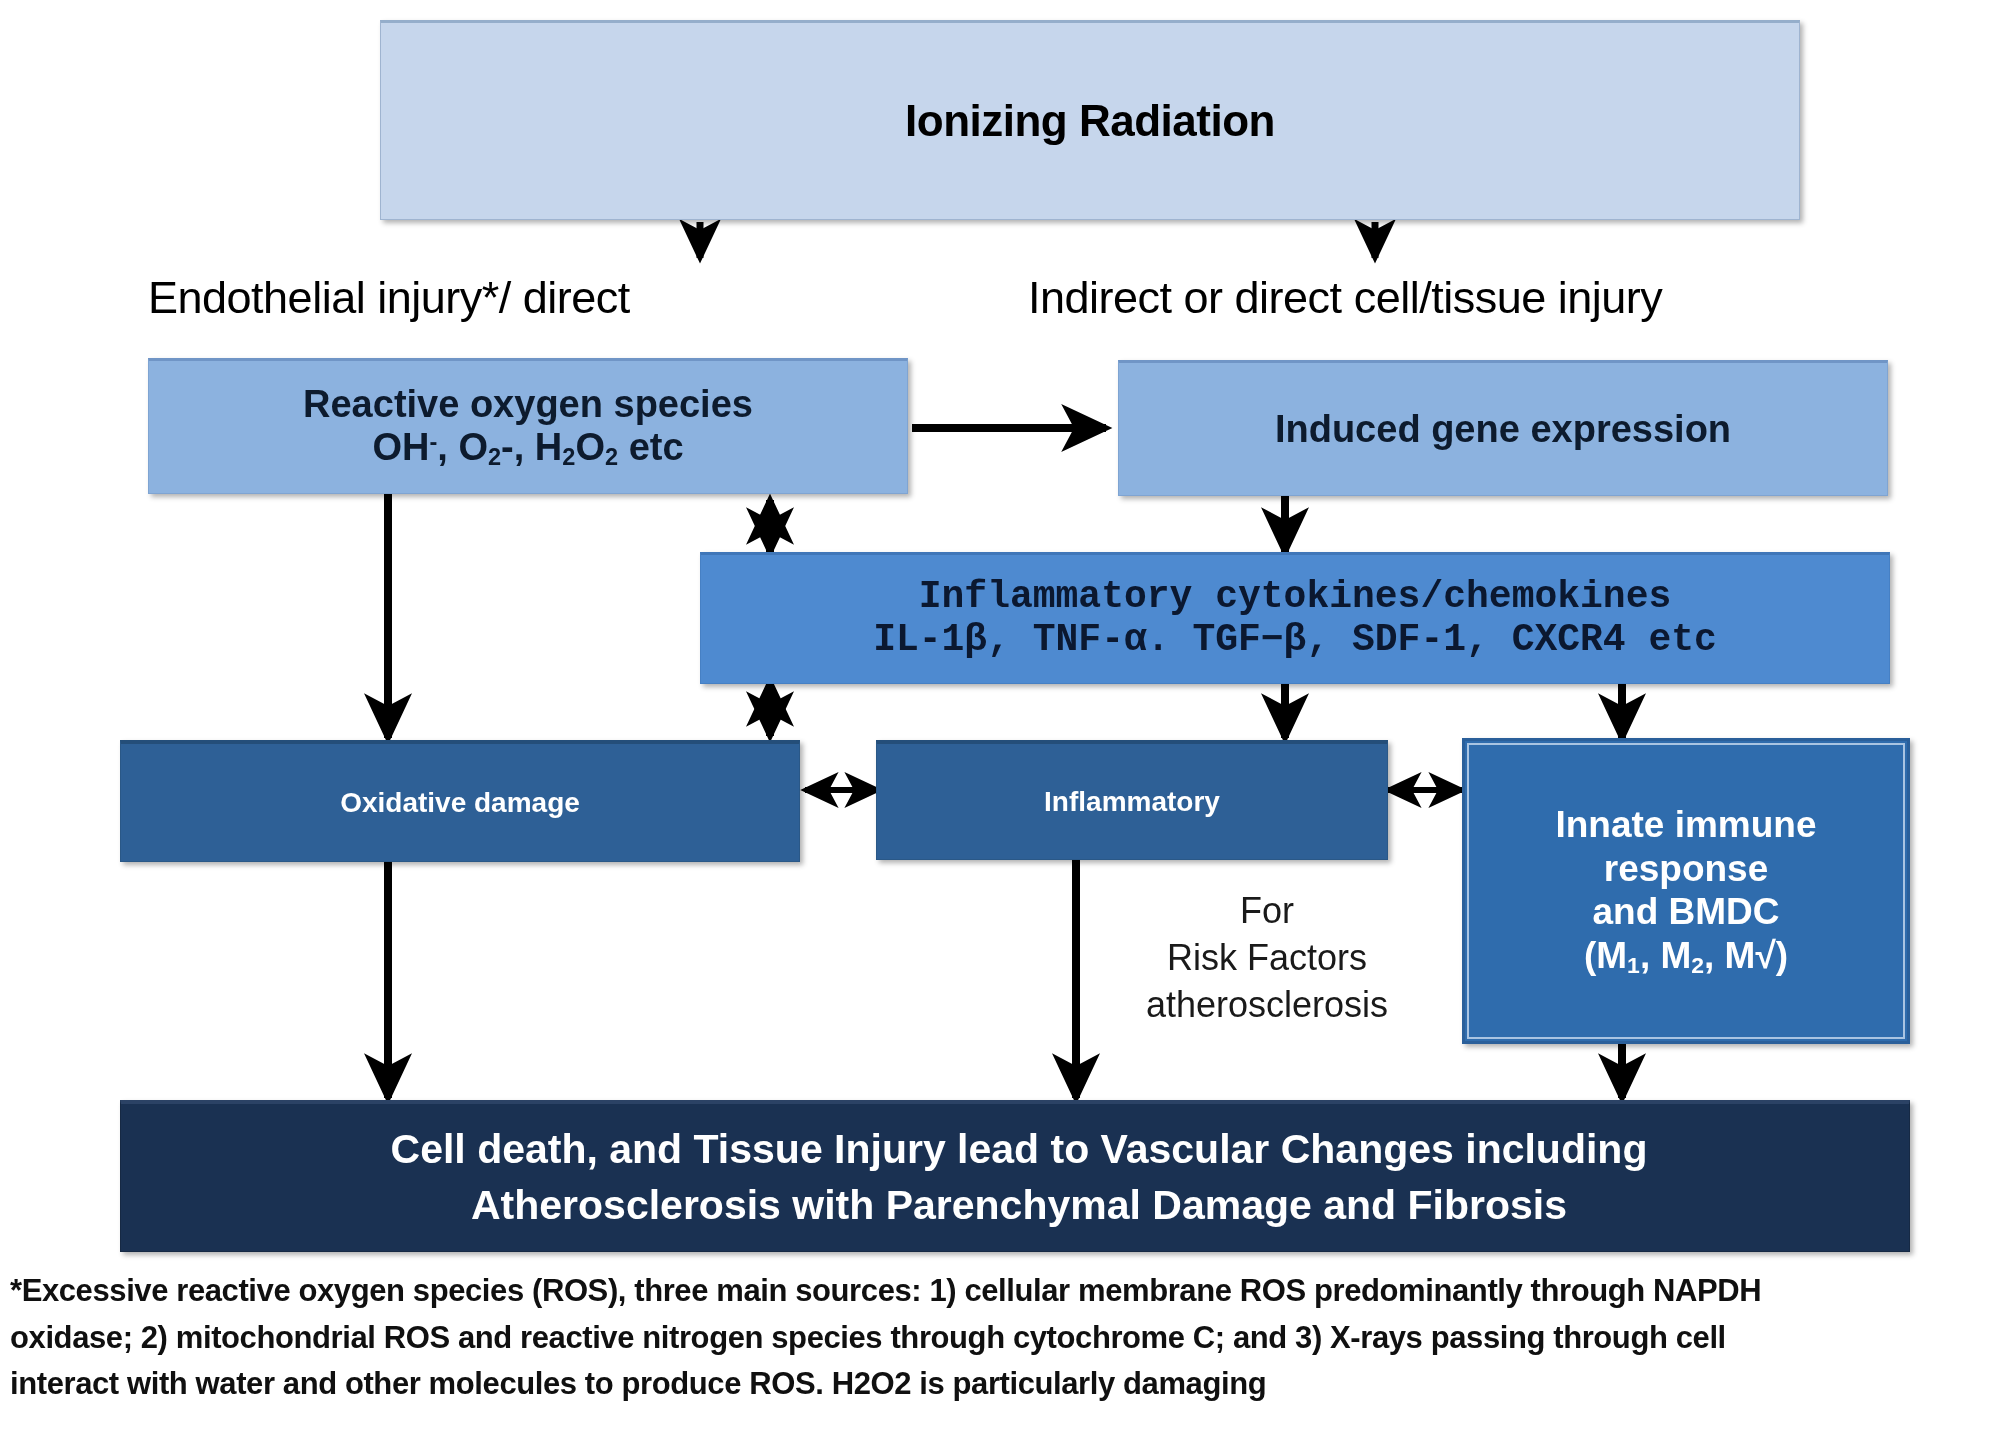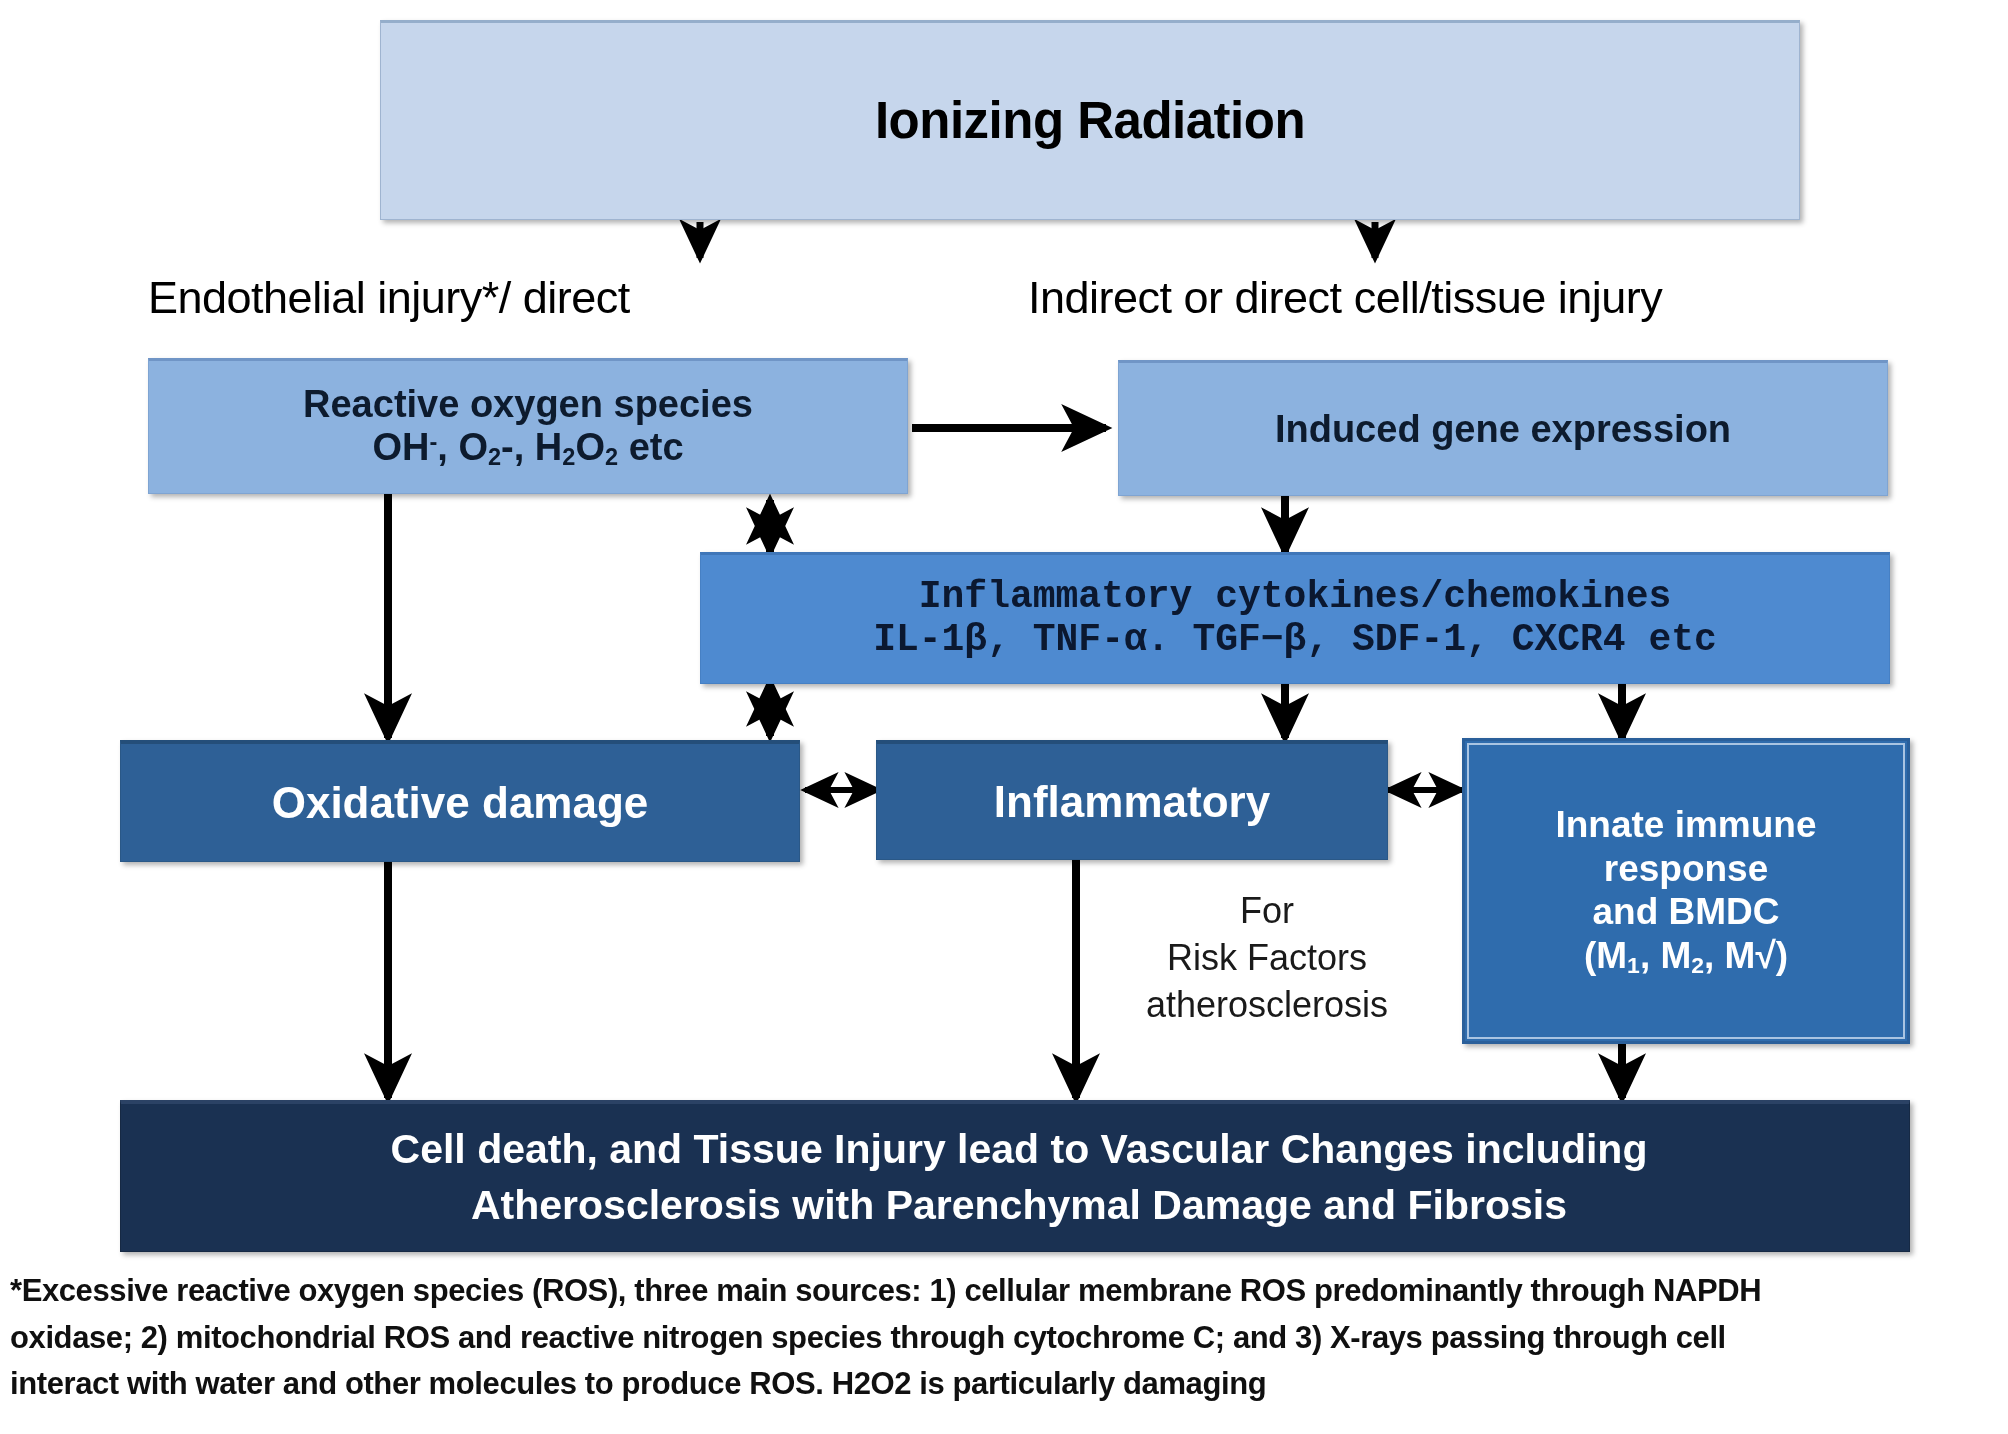--- a/index.html
+++ b/index.html
@@ -29,21 +29,21 @@
     line-height: 1.12;
     font-weight: bold;
     box-shadow: 3px 3px 5px rgba(0,0,0,0.30);
   }
 
   .box-title {
     background: #c6d6ec;
     border: 1px solid #9fb4d0;
     border-top: 3px solid #95aecb;
     color: #000000;
-    font-size: 51px;
+    font-size: 44px;
     letter-spacing: -0.5px;
   }
 
   .box-lightblue {
     background: #8cb2df;
     border: 1px solid #7fa4d2;
     border-top: 3px solid #7095c6;
     color: #0d1b2e;
     font-size: 38px;
   }
@@ -55,21 +55,21 @@
     color: #0b1830;
     font-size: 38px;
     font-family: Liberation Mono, monospace;
   }
 
   .box-darkblue {
     background: #2e6096;
     border: 1px solid #2a5887;
     border-top: 4px solid #244e79;
     color: #ffffff;
-    font-size: 44px;
+    font-size: 28px;
   }
 
   .box-innate {
     background: #2f6cad;
     border: 3px solid #2a5f9a;
     outline: 2px solid #a9c4e2;
     outline-offset: -7px;
     color: #ffffff;
     font-size: 37px;
     line-height: 1.18;

